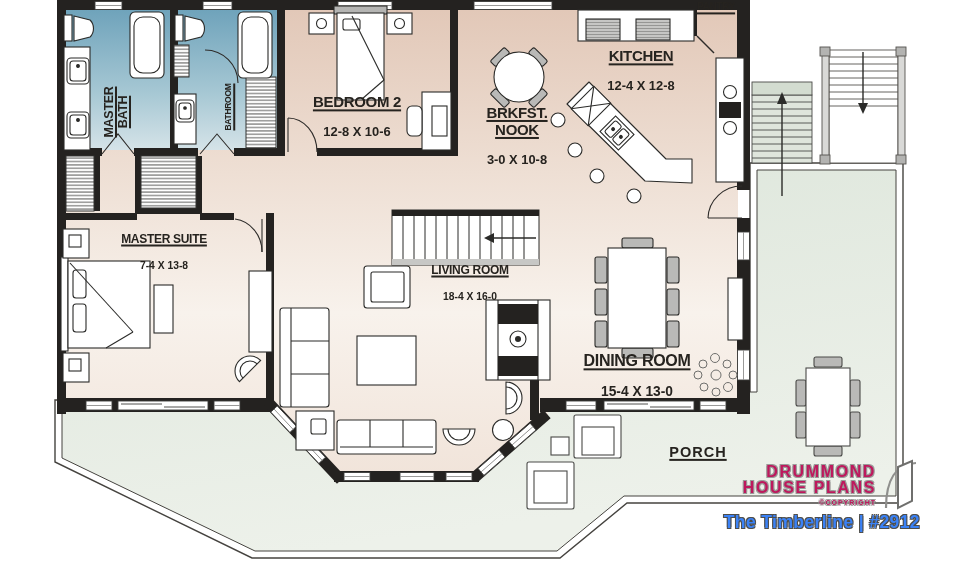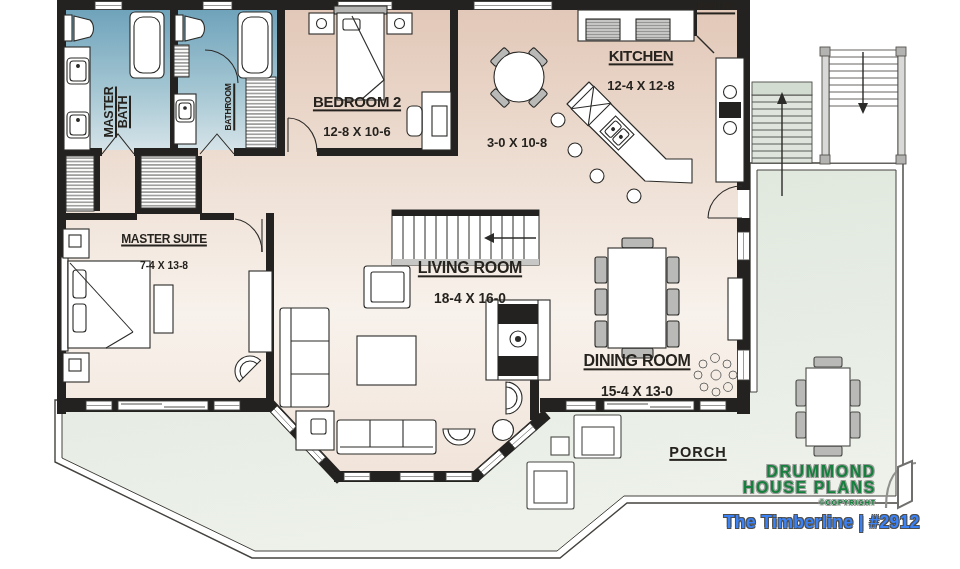--- a/index.html
+++ b/index.html
@@ -6,21 +6,21 @@
   .canvas{position:relative;width:960px;height:569px;background:#ffffff;overflow:hidden;
           font-family:"Liberation Sans","DejaVu Sans",sans-serif;}
   .plan-svg{position:absolute;left:0;top:0;}
   .lbl{position:absolute;transform:translate(-50%,-50%);text-align:center;color:#26231f;
        font-weight:700;letter-spacing:-0.3px;white-space:nowrap;line-height:1.12;}
   .lbl.w{white-space:normal;}
   .lbl.vert{transform:translate(-50%,-50%) rotate(-90deg);}
   .rn{display:block;text-decoration:underline;text-decoration-thickness:1.5px;text-underline-offset:2px;}
   .rd{display:block;font-size:0.86em;margin-top:14px;text-decoration:none;white-space:nowrap;letter-spacing:0;}
   .brand{position:absolute;right:40px;top:464px;display:flex;align-items:flex-start;}
-  .brand-text{display:flex;flex-direction:column;align-items:flex-end;color:#15803d;font-weight:700;
+  .brand-text{display:flex;flex-direction:column;align-items:flex-end;color:#be185d;font-weight:700;
        font-size:16px;letter-spacing:1.6px;line-height:1.02;
        text-shadow:-1px -1px 0 #9b9b99,1px -1px 0 #9b9b99,-1px 1px 0 #9b9b99,1px 1px 0 #9b9b99;}
   .copyright{font-size:7px;letter-spacing:1px;margin-top:2px;font-weight:700;}
   .door-ic{margin-left:4px;margin-top:-6px;}
   .plan-title{position:absolute;right:40px;top:512px;font-size:17.5px;font-weight:700;color:#3b82f6;
        letter-spacing:0.4px;
        text-shadow:-1px -1px 0 #4d4d4b,1px -1px 0 #4d4d4b,-1px 1px 0 #4d4d4b,1px 1px 0 #4d4d4b;}
 </style>
 </head>
 <body>
@@ -403,30 +403,31 @@
   <span class="rn">MASTER BATH</span>
 </div>
 <div class="lbl vert" style="left:229px;top:107px;font-size:8.5px">
   <span class="rn">BATHROOM</span>
 </div>
 <div class="lbl" style="left:357px;top:117px;font-size:15px">
   <span class="rn">BEDROOM 2</span>
   <span class="rd">12-8 X 10-6</span>
 </div>
 <div class="lbl w" style="left:517px;top:136px;font-size:15px;width:72px">
+  <span class="rn">BRKFST. NOOK</span>
   <span class="rd">3-0 X 10-8</span>
 </div>
 <div class="lbl" style="left:641px;top:71px;font-size:15px">
   <span class="rn">KITCHEN</span>
   <span class="rd">12-4 X 12-8</span>
 </div>
 <div class="lbl" style="left:716px;top:7px;font-size:10px">
   <span class="rn">PANTRY</span>
 </div>
-<div class="lbl" style="left:470px;top:283px;font-size:16px">
+<div class="lbl" style="left:470px;top:283px;font-size:12px">
   <span class="rn">LIVING ROOM</span>
   <span class="rd">18-4 X 16-0</span>
 </div>
 <div class="lbl" style="left:164px;top:252px;font-size:12px">
   <span class="rn">MASTER SUITE</span>
   <span class="rd">7-4 X 13-8</span>
 </div>
 <div class="lbl" style="left:637px;top:376px;font-size:16px">
   <span class="rn">DINING ROOM</span>
   <span class="rd">15-4 X 13-0</span>

